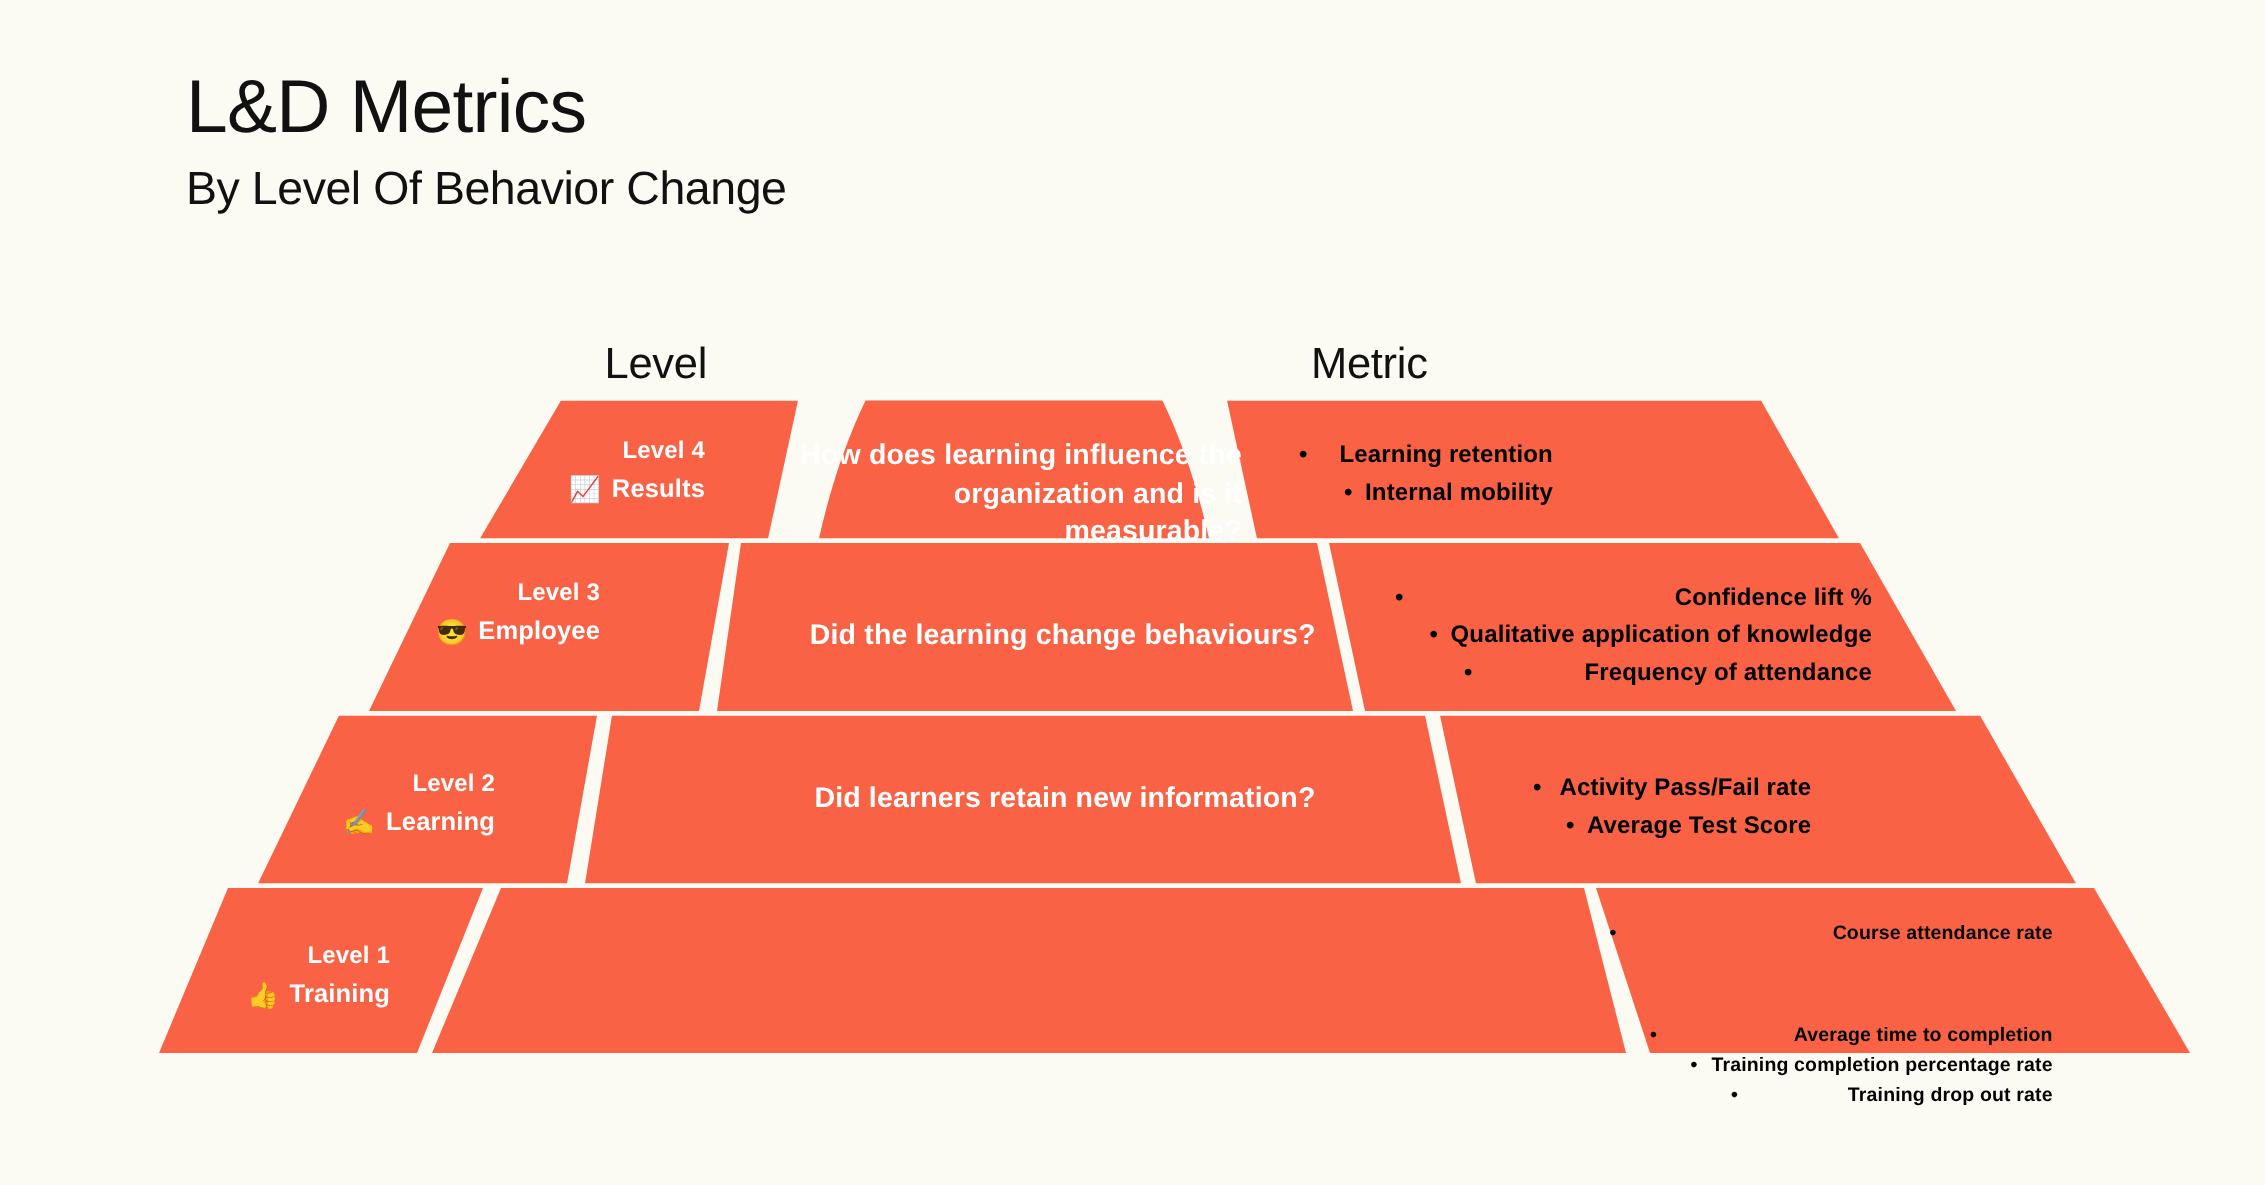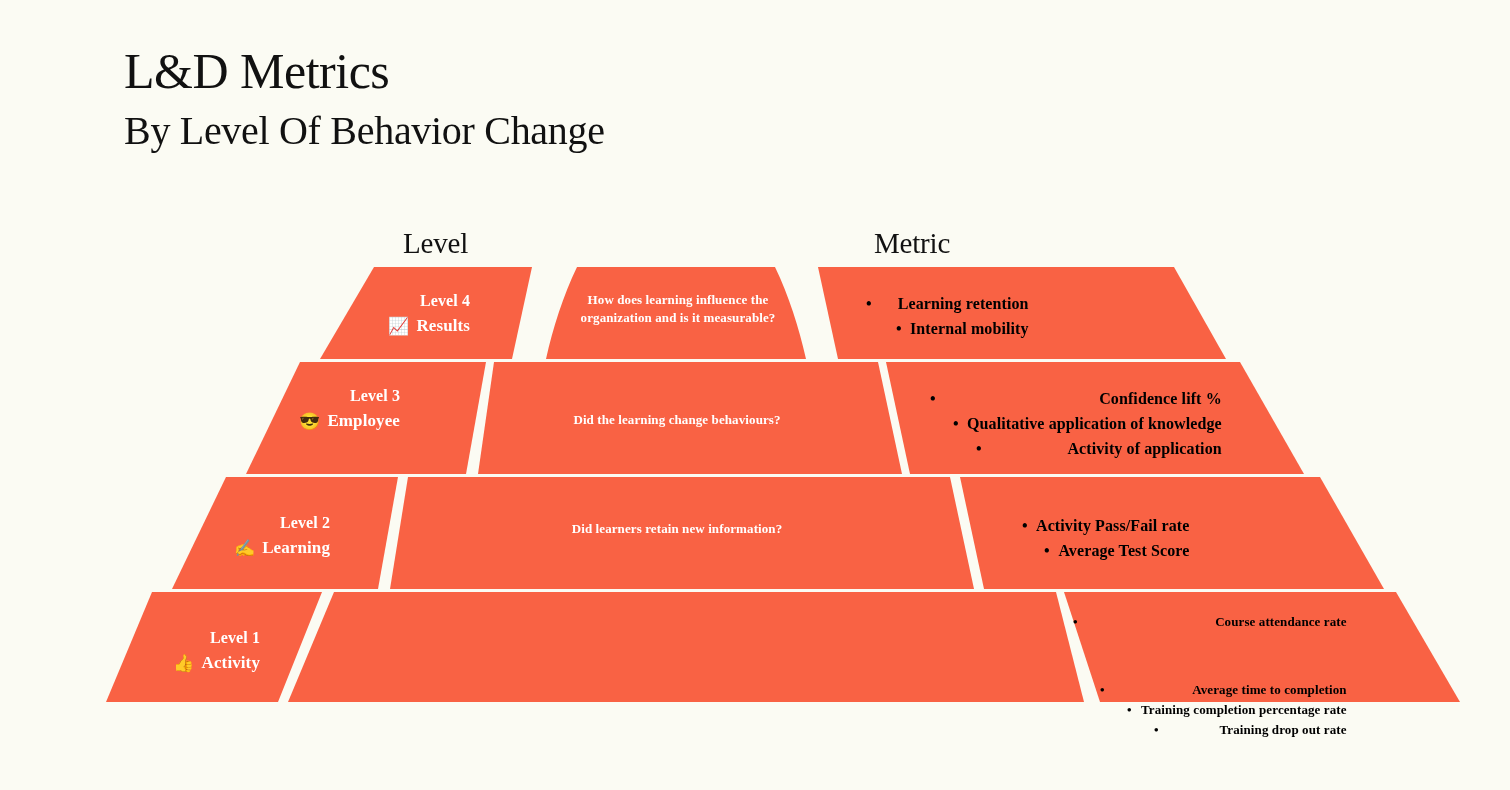--- a/index.html
+++ b/index.html
@@ -2,56 +2,56 @@
 <html><head>
 <meta charset="utf-8">
 <style>
   * { box-sizing: border-box; margin: 0; padding: 0; }
   html, body {
     width: 1510px; height: 790px;
     background: #FBFBF3;
     font-family: "Liberation Sans", sans-serif;
     overflow: hidden;
   }
-  #stage { position: relative; width: 1510px; height: 790px; font-family: Liberation Serif, serif; }
+  #stage { position: relative; width: 1510px; height: 790px; }
 
   
   #header { position: absolute; left: 124px; top: 44px; }
   #title {
     font-size: 50px; font-weight: 400; color: #111111;
     letter-spacing: -0.5px; line-height: 1.1;
   }
   #subtitle {
-    font-size: 40px; font-weight: 400; color: #111111;
+    font-size: 31px; font-weight: 400; color: #111111;
     letter-spacing: -0.3px; margin-top: 8px; line-height: 1.2;
   }
 
   
   .col-head {
     position: absolute; font-size: 29px; color: #111111;
     font-weight: 400; letter-spacing: -0.2px; white-space: nowrap;
   }
   #head-level  { left: 403px; top: 227px; }
   #head-metric { left: 874px; top: 227px; }
 
   
   #pyramid { position: absolute; left: 0; top: 0; width: 1510px; height: 790px; }
 
   
   .cell-text {
-    position: absolute; color: #FFFFFF; text-align: center;
+    position: absolute; color: #FFFFFF; text-align: right;
     line-height: 1.35; pointer-events: none;
   }
   .lvl-block { display: flex; flex-direction: column; align-items: flex-end; }
   .lvl-num { font-size: 16px; font-weight: 700; letter-spacing: 0.1px; }
   .lvl-name-row { display: flex; align-items: center; gap: 7px; margin-top: 3px; }
   .lvl-icon { font-size: 17px; line-height: 1; }
   .lvl-name { font-size: 17px; font-weight: 700; letter-spacing: 0.1px; }
 
-  .q-text { font-size: 13px; font-weight: 700; letter-spacing: 0.1px; }
+  .q-text { font-size: 19px; font-weight: 700; letter-spacing: 0.1px; }
 
   .metric-list { list-style: none; }
   .metric-list li {
     font-weight: 700; letter-spacing: 0.1px; white-space: nowrap;
     text-align: right; position: relative; padding-left: 14px;
   }
   .metric-list li::before {
     content: "\2022"; position: absolute; left: 0; top: 0;
   }
 
@@ -154,21 +154,21 @@
   </div>
 
   <div class="cell-text" style="left: 477px; top: 411px; width: 400px; color: rgb(255, 255, 255);">
     <div class="q-text">Did the learning change behaviours?</div>
   </div>
 
   <div class="ml-wrap" style="left:930px; top:387px;">
     <ul class="metric-list" id="m3">
       <li>Confidence lift %</li>
       <li style="margin-left:23px;">Qualitative application of knowledge</li>
-      <li style="margin-left:46px;">Activity of application</li>
+      <li style="margin-left:46px;">Frequency of attendance</li>
     </ul>
   </div>
 
   <div class="cell-text lvl-block" style="left: 180px; top: 512px; width: 150px; color: rgb(255, 255, 255);">
     <div class="lvl-num">Level 2</div>
     <div class="lvl-name-row">
       <span class="lvl-icon">✍️</span>
       <span class="lvl-name">Learning</span>
     </div>
   </div>
@@ -181,21 +181,21 @@
     <ul class="metric-list" id="m2">
       <li>Activity Pass/Fail rate</li>
       <li style="margin-left:22px;">Average Test Score</li>
     </ul>
   </div>
 
   <div class="cell-text lvl-block" style="left: 110px; top: 627px; width: 150px; color: rgb(255, 255, 255);">
     <div class="lvl-num">Level 1</div>
     <div class="lvl-name-row">
       <span class="lvl-icon">👍</span>
-      <span class="lvl-name">Activity</span>
+      <span class="lvl-name">Training</span>
     </div>
   </div>
 
 
   <div class="ml-wrap" style="left:1073px; top:612px;">
     <ul class="metric-list" id="m1">
       <li>Course attendance rate</li>
       <li style="margin-left:27px;margin-top:48px;">Average time to completion</li>
       <li style="margin-left:54px;">Training completion percentage rate</li>
       <li style="margin-left:81px;">Training drop out rate</li>

